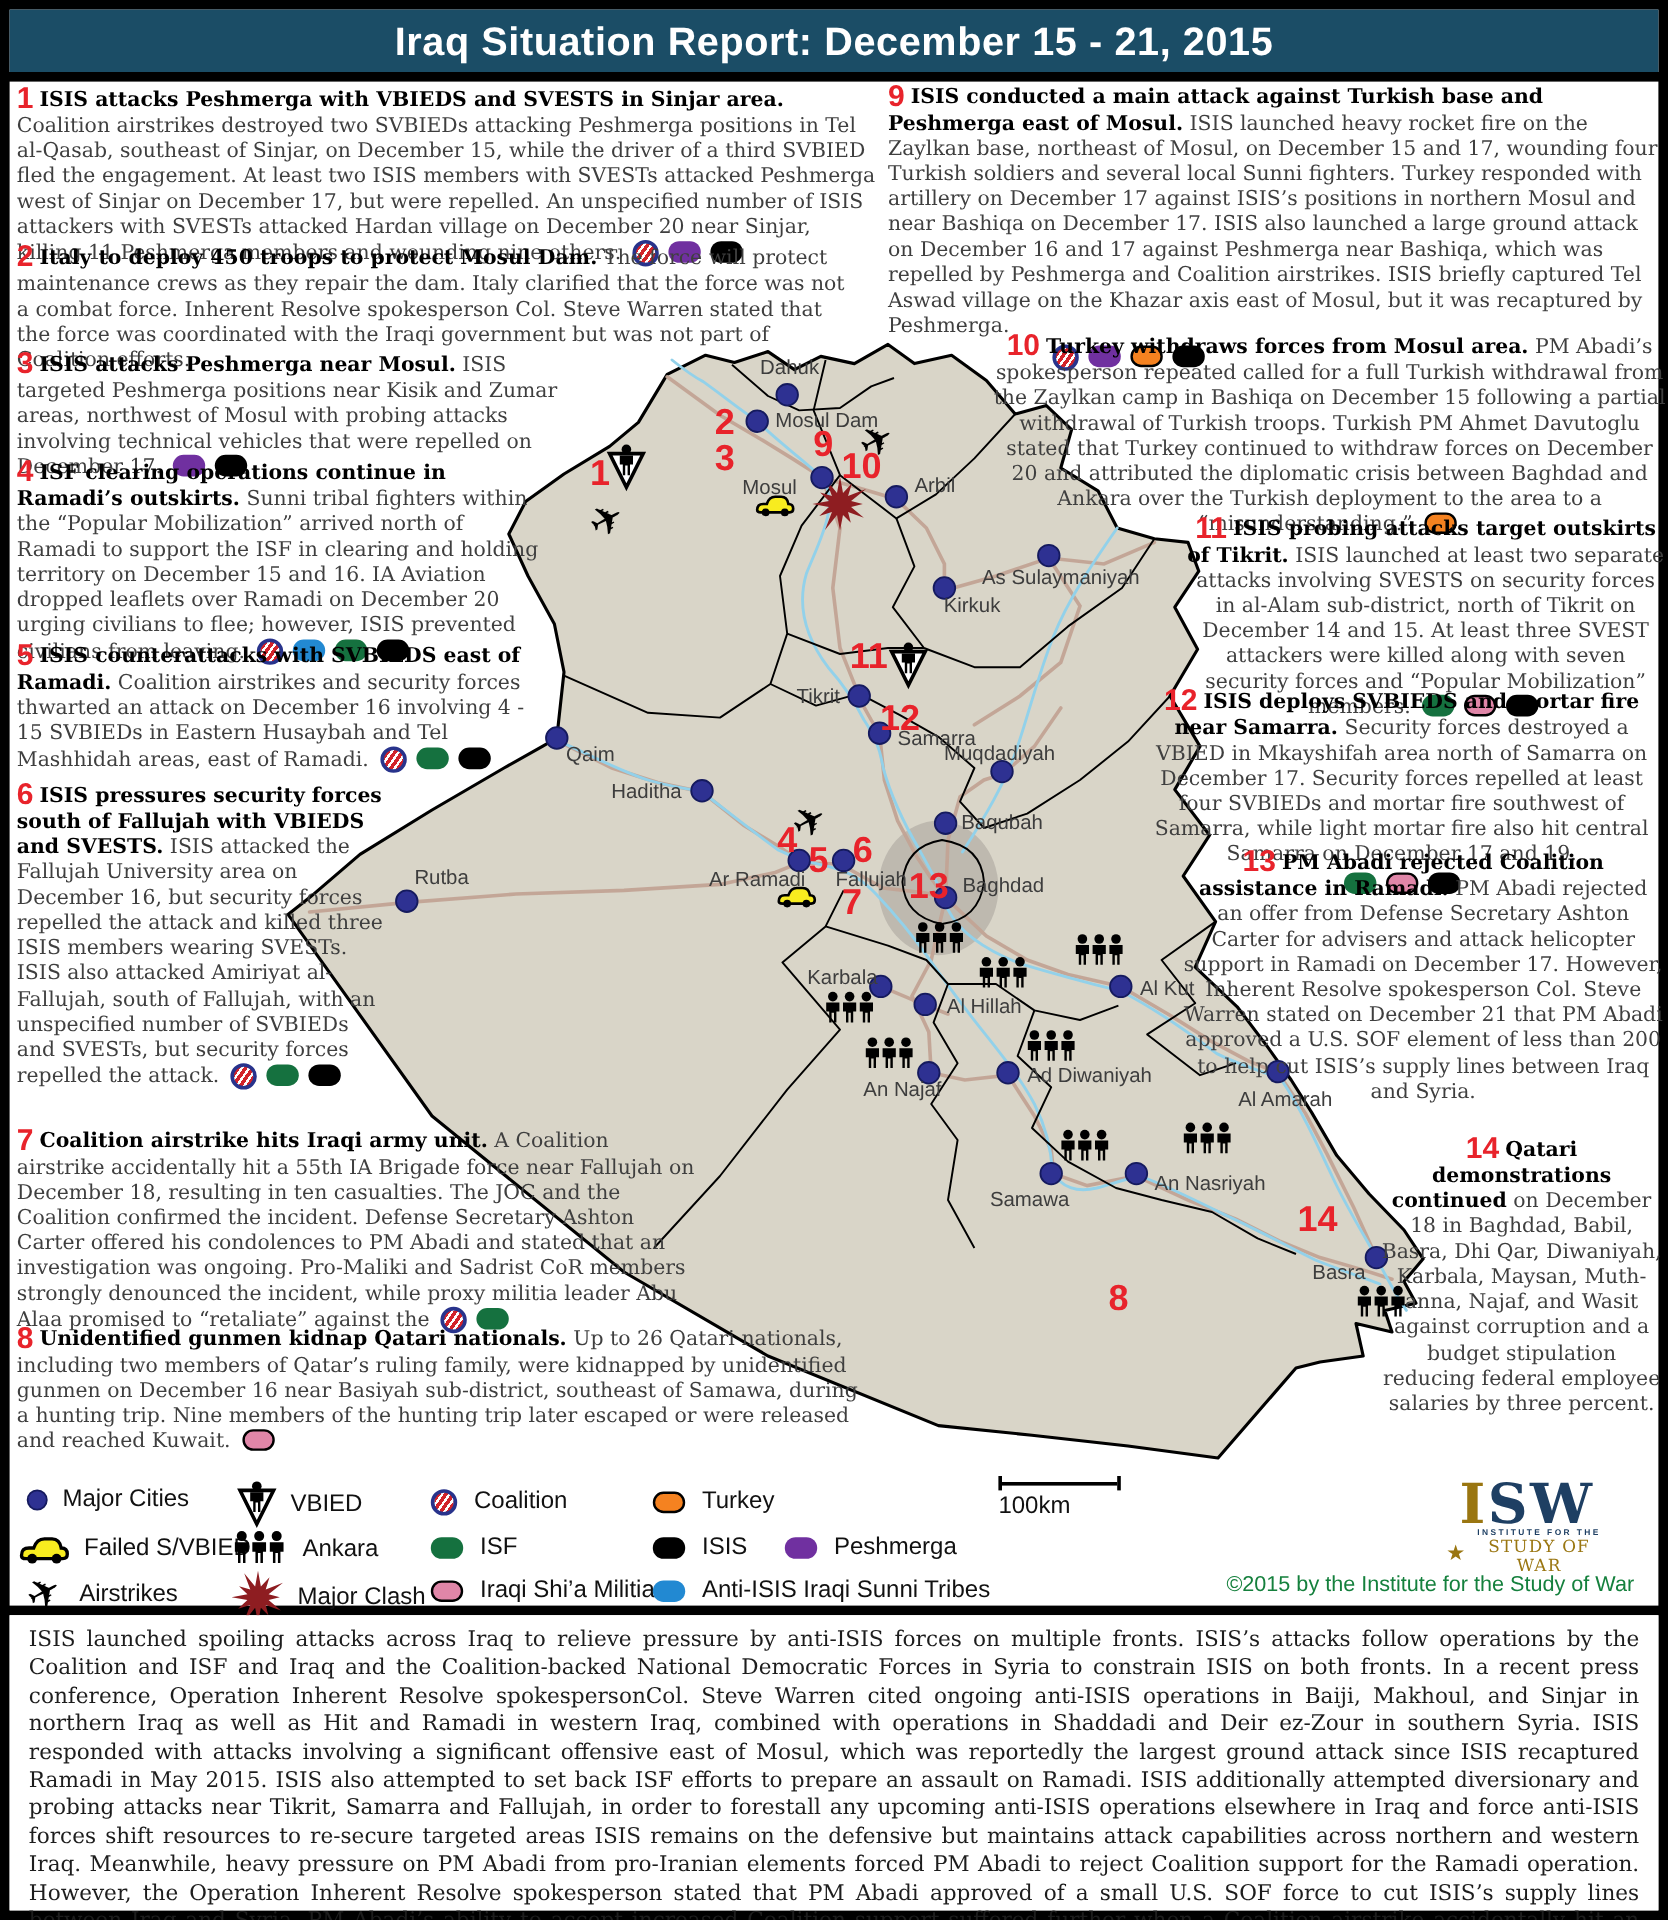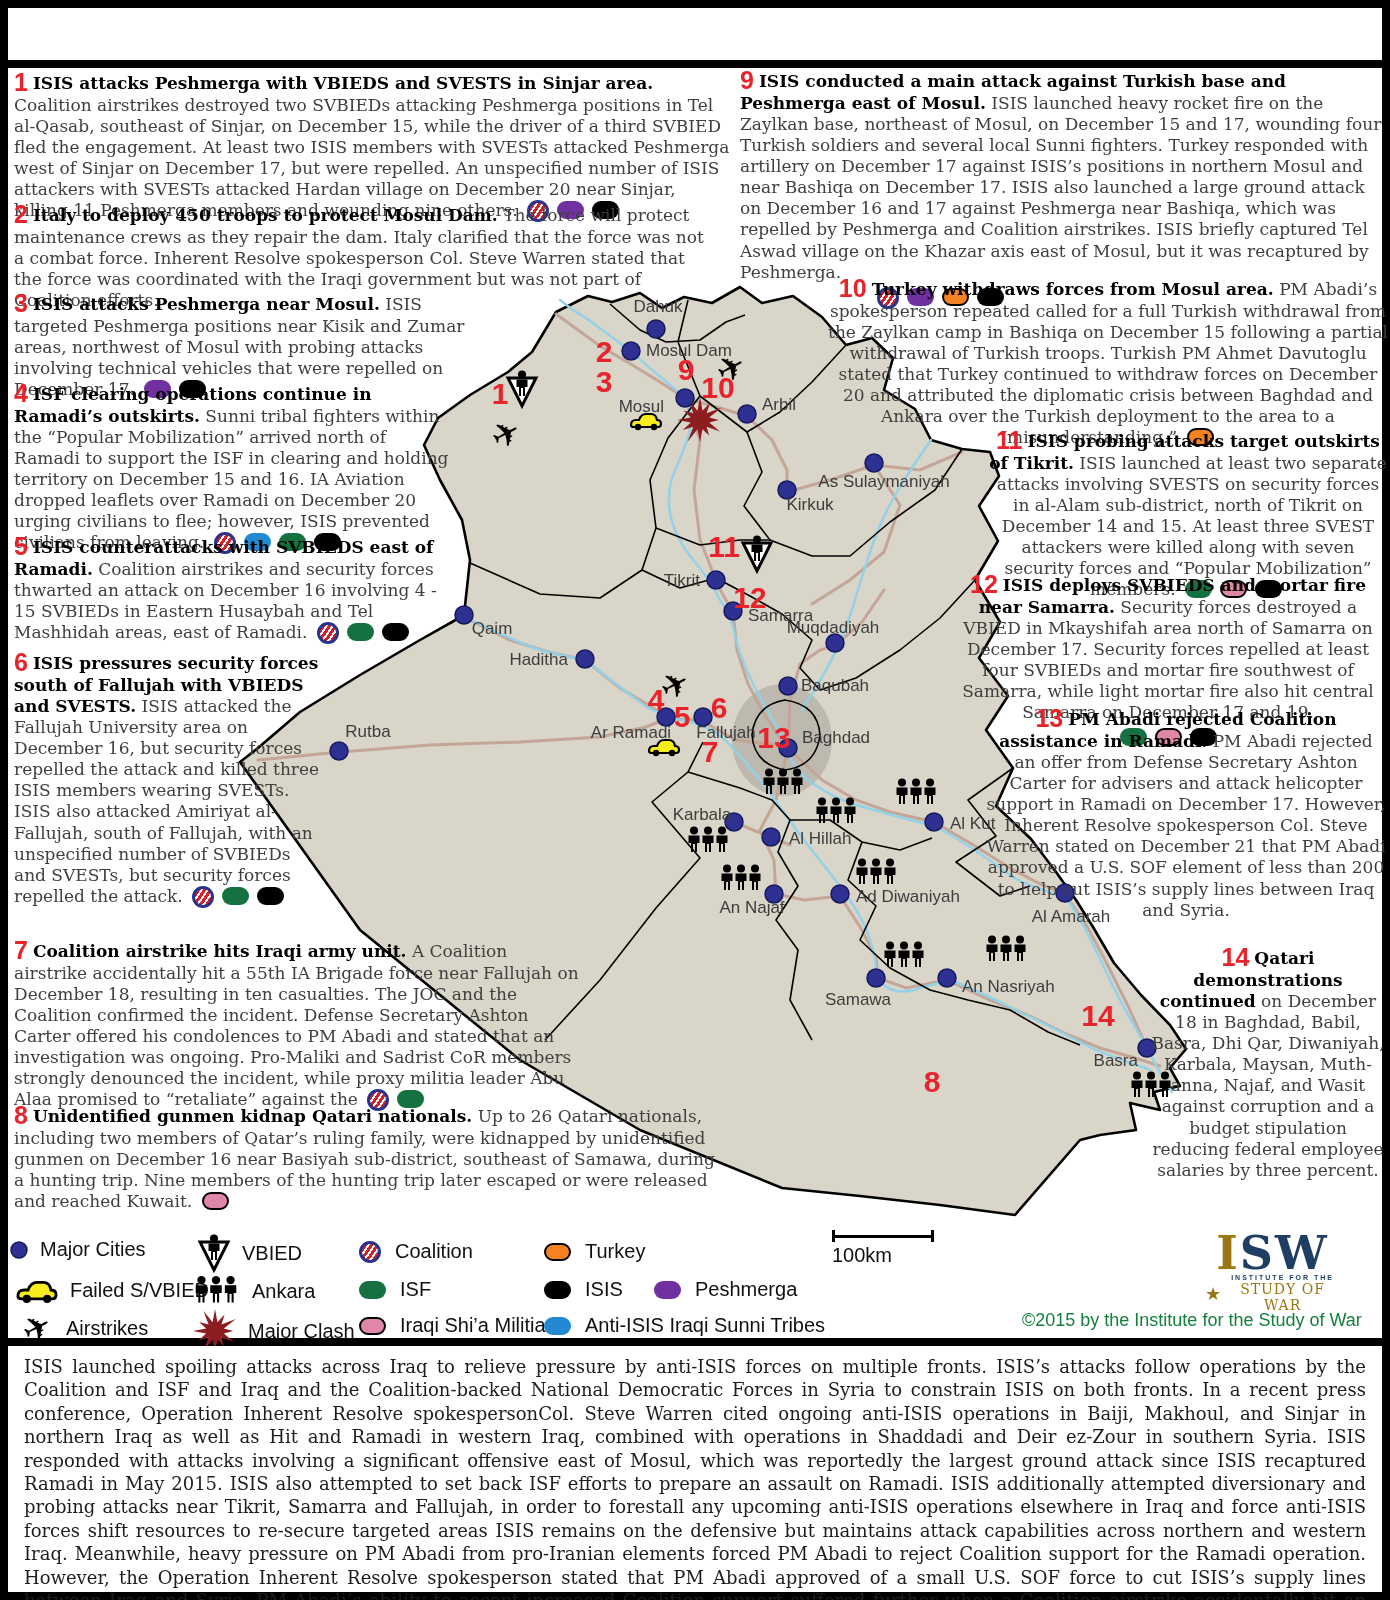--- a/index.html
+++ b/index.html
@@ -63,20 +63,23 @@
 
 <div id="page">
 
   <div class="frame" style="left:0;top:0;width:1390px;height:8px"></div>
   <div class="frame" style="left:0;top:0;width:8px;height:1600px"></div>
   <div class="frame" style="left:1382px;top:0;width:8px;height:1600px"></div>
   <div class="frame" style="left:0;top:1592px;width:1390px;height:8px"></div>
   <div class="frame" style="left:0;top:60px;width:1390px;height:8px"></div>
   <div class="frame" style="left:0;top:1338px;width:1390px;height:8px"></div>
 
+  <div id="titlebar">
+    <span class="t">Iraq Situation Report: December 15 - 21, 2015</span>
+  </div>
 
   <svg id="map-svg" width="1390" height="1600" viewBox="0 0 1390 1600">
     <defs>
       <g id="sym-person">
           <circle cx="0" cy="-11.5" r="4"></circle>
         <path d="M-5.5,-6.5 L5.5,-6.5 L5.5,1 L3,1 L3,10 L1,10 L1,2 L-1,2 L-1,10 L-3,10 L-3,1 L-5.5,1 Z"></path>
         </g>
       <g id="sym-parade">
           <use href="#sym-person" transform="translate(-14,0)"></use>
           <use href="#sym-person"></use>
@@ -268,21 +271,21 @@
     <span class="num">12</span><span class="head">ISIS deploys SVBIEDS and mortar fire near Samarra.</span> <span class="body">Security forces destroyed a VBIED in Mkayshifah area north of Samarra on December 17. Security forces repelled at least four SVBIEDs and mortar fire southwest of Samarra, while light mortar fire also hit central Samarra on December 17 and 19.</span>
     <span class="dots dots-block" style="margin-left:98px"><span class="pill isf"></span><span class="pill shia"></span><span class="pill isis"></span></span>
   </div>
   <div class="item" style="left:986px;top:706px;width:400px;text-align:center">
     <span class="num">13</span><span class="head">PM Abadi rejected Coalition assistance in Ramadi.</span> <span class="body">PM Abadi rejected an offer from Defense Secretary Ashton Carter for advisers and attack helicopter support in Ramadi on December 17. However, Inherent Resolve spokesperson Col. Steve Warren stated on December 21 that PM Abadi approved a U.S. SOF element of less than 200 to help cut ISIS’s supply lines between Iraq and Syria.</span>
   </div>
   <div class="item" style="left:1150px;top:945px;width:236px;text-align:center">
     <span class="num">14</span><span class="head">Qatari demonstrations continued</span> <span class="body">on December 18 in Baghdad, Babil, Basra, Dhi Qar, Diwaniyah, Karbala, Maysan, Muth-anna, Najaf, and Wasit against corruption and a budget stipulation reducing federal employee salaries by three percent.</span>
   </div>
 
-  <div class="lg" style="left:8px;top:1238px">
+  <div class="lg" style="left:20px;top:1238px">
     <svg width="22" height="22">
         <circle cx="11" cy="11" r="8" class="city-dot"></circle>
       </svg>
     <span>Major Cities</span>
   </div>
   <div class="lg" style="left:14px;top:1276px">
     <svg width="46" height="28" viewBox="-17 -13 34 22">
         <use href="#sym-car"></use>
       </svg>
     <span>Failed S/VBIED</span>

